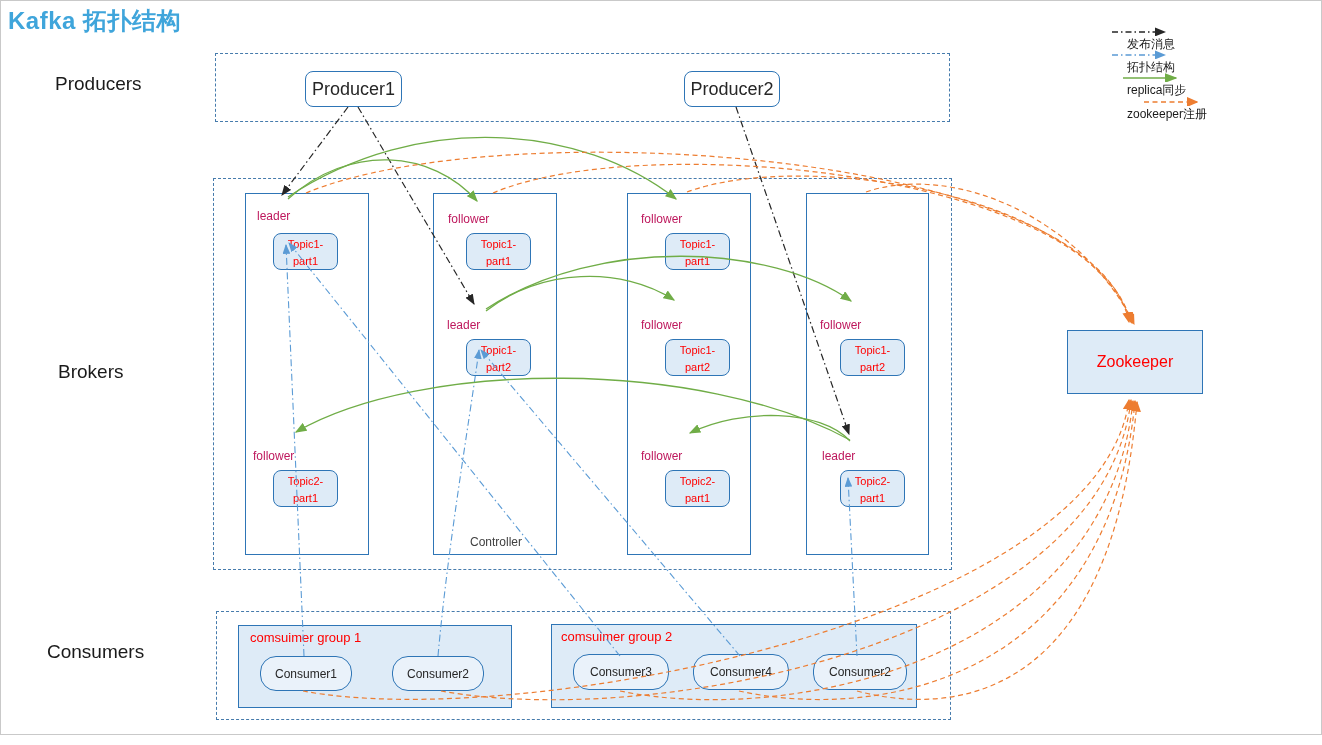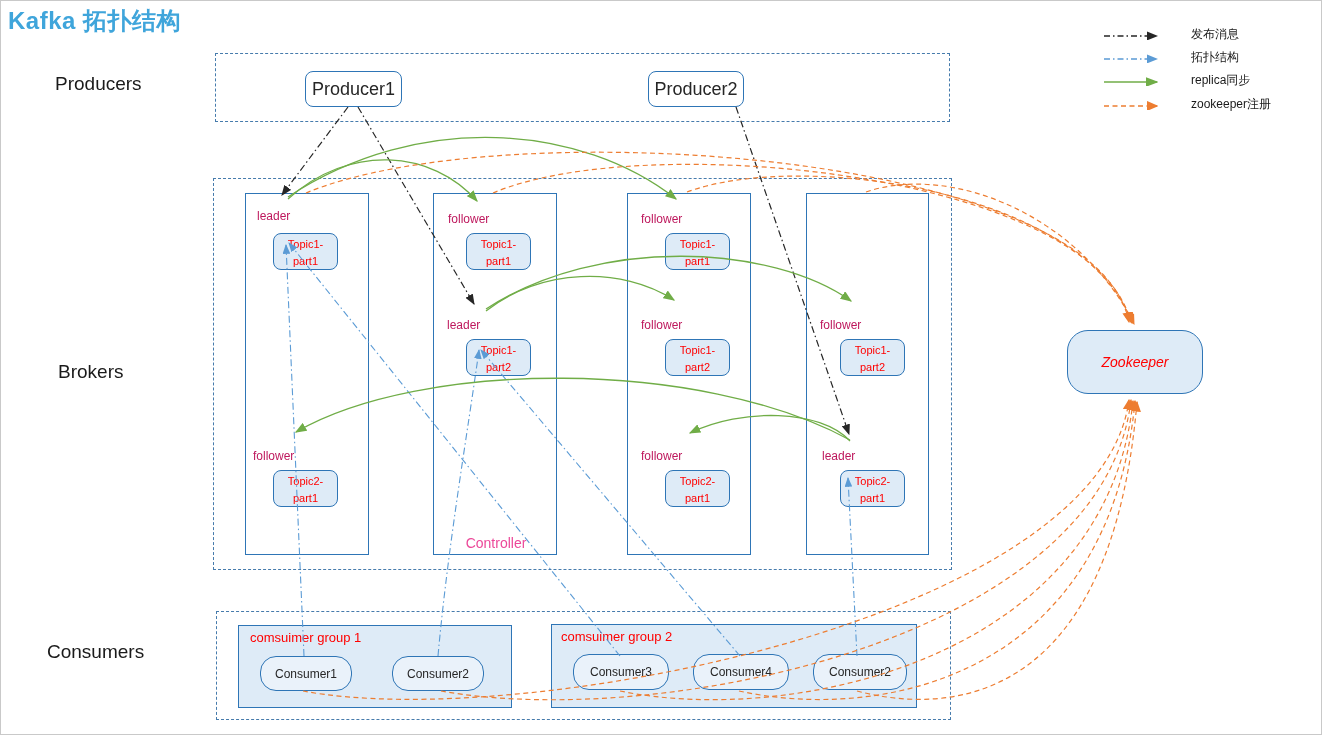--- a/index.html
+++ b/index.html
@@ -11,28 +11,28 @@
   .abs{position:absolute;}
   .title{font-size:24px;font-weight:bold;color:#3FA5DB;letter-spacing:.5px;}
   .section-label{font-size:19px;color:#1a1a1a;}
   .dashed-region{border:1px dashed #467BAC;background:transparent;z-index:1;}
   .solid-box{border:1.4px solid #2E75B6;background:#ffffff;z-index:1;}
   .rounded{border:1.4px solid #2E75B6;border-radius:8px;background:#ffffff;
     display:flex;align-items:center;justify-content:center;font-size:18px;z-index:2;}
   .topic{border:1.3px solid #2E75B6;border-radius:8px;background:#DEEBF7;color:#FF0000;
     font-size:11px;line-height:1.5;text-align:center;padding-top:2px;box-sizing:border-box;z-index:2;}
   .role{font-size:12px;color:#be185d;z-index:2;}
-  .controller{font-size:14px;color:#ec4899;z-index:2;}
-  .zookeeper{border:1.6px solid #2E75B6;border-radius:21px;background:#DEEBF7;color:#FF0000;
-    font-size:14px;display:flex;align-items:center;justify-content:center;z-index:2;font-style:italic;}
+  .controller{font-size:12px;color:#404040;z-index:2;}
+  .zookeeper{border:1.6px solid #2E75B6;border-radius:0;background:#DEEBF7;color:#FF0000;
+    font-size:16px;display:flex;align-items:center;justify-content:center;z-index:2;}
   .group-box{border:1.4px solid #2E75B6;background:#DEEBF7;z-index:1;}
   .group-label{font-size:13px;color:#FF0000;z-index:2;}
   .consumer{border:1.4px solid #2E75B6;border-radius:16px;background:#EAF2FA;
     display:flex;align-items:center;justify-content:center;font-size:12px;z-index:2;}
-  .legend-row{display:flex;align-items:center;z-index:2;}
+  .legend-row{display:flex;align-items:flex-end;z-index:2;flex-direction:column;}
   .legend-row svg{display:block;}
   .legend-label{font-size:12px;color:#1a1a1a;margin-left:24px;white-space:nowrap;}
   #overlay{position:absolute;left:0;top:0;z-index:5;pointer-events:none;}
 </style>
 </head>
 <body>
 
 <div class="frame"></div>
 
 <div class="abs title" style="left:8px;top:5px;">Kafka 拓扑结构</div>
@@ -61,21 +61,21 @@
 </div>
 <div class="abs legend-row" style="left:1103px;top:96px;">
   <svg width="64" height="10">
     <line x1="1" y1="6" x2="54" y2="6" stroke="#ED7D31" stroke-width="1.3" stroke-dasharray="5 3.5" marker-end="url(#mO)"></line>
   </svg>
   <span class="legend-label">zookeeper注册</span>
 </div>
 
 <div class="abs dashed-region" style="left:215px;top:53px;width:733px;height:67px;"></div>
 <div class="abs rounded" style="left:305px;top:71px;width:95px;height:34px;">Producer1</div>
-<div class="abs rounded" style="left:648px;top:71px;width:94px;height:34px;">Producer2</div>
+<div class="abs rounded" style="left:684px;top:71px;width:94px;height:34px;">Producer2</div>
 
 <div class="abs dashed-region" style="left:213px;top:178px;width:737px;height:390px;"></div>
 <div class="abs solid-box" style="left:245px;top:193px;width:122px;height:360px;"></div>
 <div class="abs solid-box" style="left:433px;top:193px;width:122px;height:360px;"></div>
 <div class="abs solid-box" style="left:627px;top:193px;width:122px;height:360px;"></div>
 <div class="abs solid-box" style="left:806px;top:193px;width:121px;height:360px;"></div>
 
 <div class="abs role" style="left:257px;top:209px;">leader</div>
 <div class="abs topic" style="left:273px;top:233px;width:65px;height:37px;">
   <span>Topic1-</span><br>

